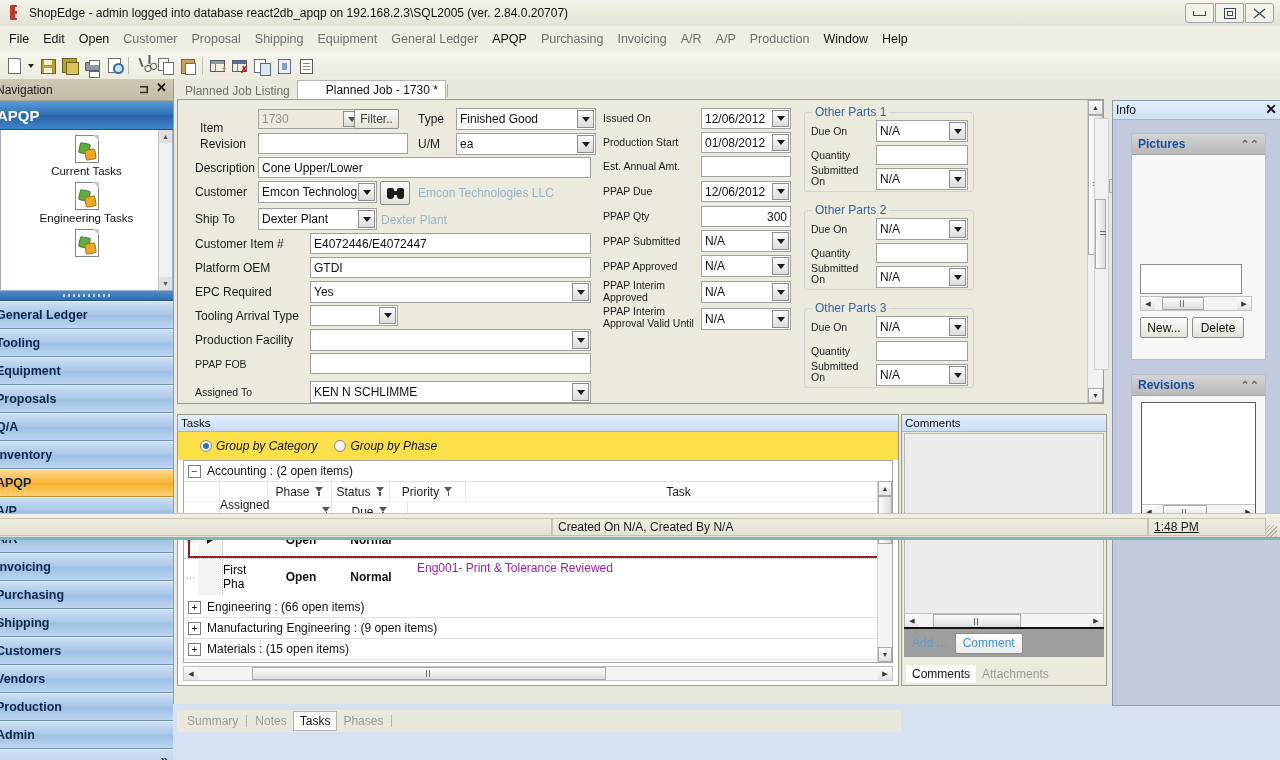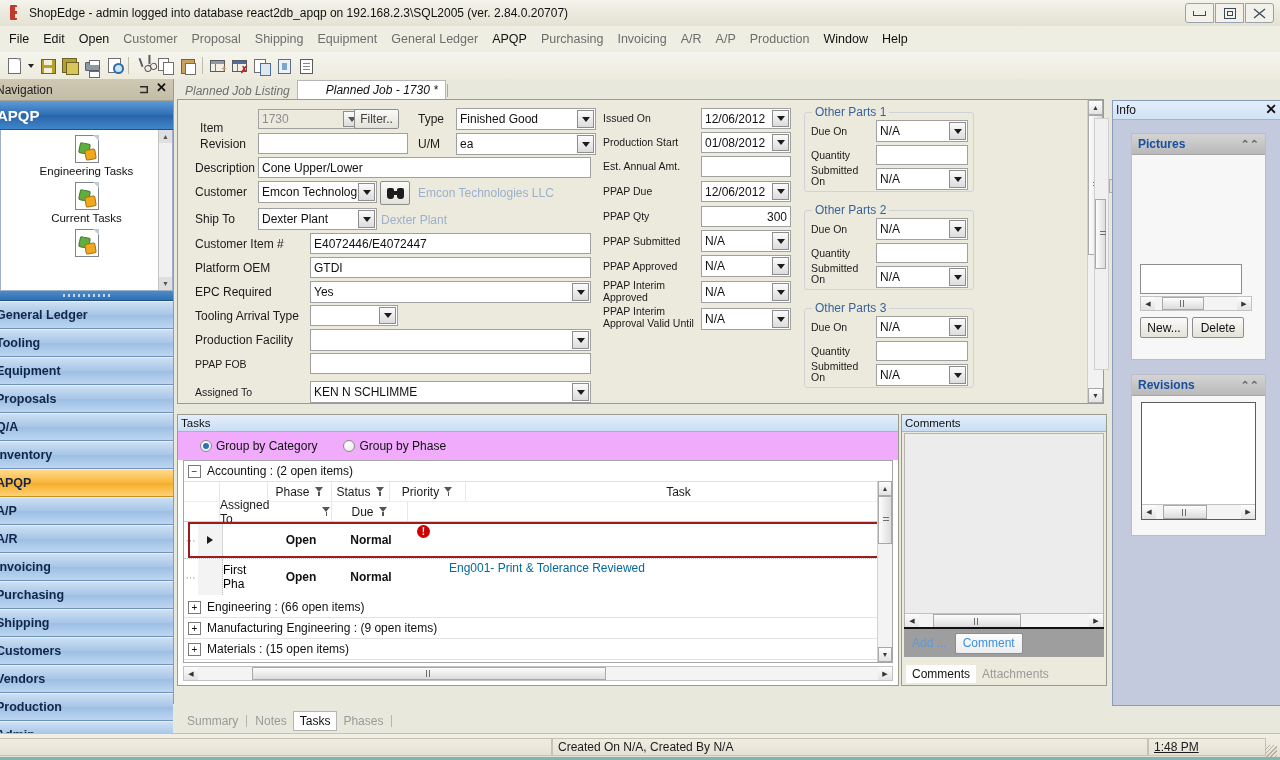--- a/index.html
+++ b/index.html
@@ -3,21 +3,21 @@
 <meta charset="utf-8">
 <style>
   html,body{margin:0;padding:0;}
   body{
     width:1280px;height:760px;overflow:hidden;
     font-family:"Liberation Sans", sans-serif;
     font-size:12px;
     background:#d6e2f0;
     -webkit-font-smoothing:none;
   }
-  #app{position:relative;width:1280px;height:760px;background:#e9e8dc;}
+  #app{position:relative;width:1280px;height:540px;background:#e9e8dc;}
 
   
   .titlebar{
     position:absolute;left:0;top:0;width:1280px;height:26px;
     background:linear-gradient(180deg,#f4f3ec 0%,#eceade 50%,#e4e2d3 100%);
     border-bottom:1px solid #b9b7a5;
     display:flex;align-items:center;
   }
   .title-icon{width:18px;height:18px;margin:0 5px 0 6px;position:relative;flex:none;}
   .title-icon .bk{position:absolute;left:4px;top:1px;width:7px;height:15px;background:#c0392b;border-radius:1px;}
@@ -144,21 +144,21 @@
   }
   .nav-item span{margin-left:-4px;}
   .nav-item.sel{background:linear-gradient(180deg,#ffd98a 0%,#f9b73d 48%,#f6ae2a 52%,#ffd277 100%);border-bottom:1px solid #c8901b;}
   .nav-foot{height:28px;background:linear-gradient(180deg,#cddff3,#b0cbea);position:relative;border-top:1px solid #e6f0fa;}
   .nav-foot .chev{position:absolute;right:5px;top:2px;color:#11264a;font-weight:bold;font-size:13px;}
 
   
   .docarea{position:absolute;left:174px;top:79px;width:1106px;height:625px;background:#e9e8dc;}
   .doctabs{height:20px;display:flex;align-items:flex-end;padding-left:4px;background:#e9e8dc;}
   .doctab{
-    height:17px;padding:0 7px;font-size:12px;color:#6f6f6f;display:flex;align-items:center;font-style:italic;
+    height:17px;padding:0 7px;font-size:12px;color:#6f6f6f;display:flex;align-items:center;
   }
   .doctab.active{background:#fff;color:#111;border:1px solid #b5b5b5;border-bottom:none;height:18px;padding-left:28px;}
   .doctab-sep{width:1px;height:13px;background:#a9a9a9;margin:0 1px 2px 1px;}
 
   .form{
     position:absolute;left:3px;top:20px;width:925px;height:303px;
     background:#eceadd;border:1px solid #9a9a8e;overflow:hidden;
   }
   .formscroll{position:absolute;right:0;top:0;width:15px;height:100%;background:#f0f0f0;border-left:1px solid #cfcfcf;}
   .sb-btn{width:15px;height:15px;background:linear-gradient(180deg,#fdfdfd,#e3e3e3);border:1px solid #a9a9a9;
@@ -199,21 +199,21 @@
   
   .gbox{position:absolute;border:1px solid #cfd3d8;border-radius:3px;box-sizing:border-box;}
   .gbox > .cap{position:absolute;top:-8px;left:7px;background:#eceadd;padding:0 3px;font-size:12px;color:#39639c;}
 
   
   .tasks{position:absolute;left:3px;top:335px;width:720px;height:270px;background:#fff;border:1px solid #9a9a8e;}
   .panelhead{
     height:16px;background:linear-gradient(180deg,#e4eefb,#c9def4);
     border-bottom:1px solid #9fb6d0;font-size:11.5px;color:#111;padding-left:3px;display:flex;align-items:center;
   }
-  .radiorow{height:28px;display:flex;align-items:center;gap:18px;padding-left:22px;background:#f0abfc;}
+  .radiorow{height:28px;display:flex;align-items:center;gap:9px;padding-left:22px;background:#fde047;font-style:italic;}
   .radio{display:flex;align-items:center;gap:4px;font-size:12px;color:#111;}
   .rdot{width:12px;height:12px;border-radius:50%;border:1px solid #8a8a8a;background:radial-gradient(circle at 35% 30%,#fff,#e6e6e6);
         display:flex;align-items:center;justify-content:center;box-sizing:border-box;}
   .rdot.on:after{content:"";width:6px;height:6px;border-radius:50%;background:#2f6fb5;}
 
   .grid{position:absolute;left:5px;top:45px;right:5px;bottom:22px;background:#fff;border:1px solid #a6a6a6;overflow:hidden;}
   .grp{height:20px;display:flex;align-items:center;font-size:12px;color:#111;
        border-bottom:1px solid #e3e3e3;background:#fff;padding-left:4px;}
   .expander{width:11px;height:11px;border:1px solid #7a7a7a;background:#fff;margin-right:6px;
       display:flex;align-items:center;justify-content:center;font-size:10px;line-height:9px;color:#111;flex:none;}
@@ -221,21 +221,21 @@
   .hcell{display:flex;align-items:center;justify-content:center;font-size:12px;color:#1b1b1b;
          border-right:1px solid #e8e8e8;box-sizing:border-box;position:relative;}
   .funnel{width:9px;height:9px;margin-left:5px;position:relative;}
   .funnel:before{content:"";position:absolute;left:0;top:0;width:0;height:0;
      border-left:4.5px solid transparent;border-right:4.5px solid transparent;border-top:5px solid #555;}
   .funnel:after{content:"";position:absolute;left:3.5px;top:5px;width:1.5px;height:4px;background:#555;}
   .datarow{display:flex;height:35px;position:relative;background:#fff;}
   .drow-sel{position:absolute;left:4px;right:4px;border:2px solid #9e1b1b;box-sizing:border-box;}
   .cell{display:flex;align-items:center;box-sizing:border-box;font-size:12px;}
   .cell.bold{font-weight:bold;color:#111;}
-  .cell.link{color:#0369a1;margin-left:32px;}
+  .cell.link{color:#a21caf;}
   .rowmark{width:22px;display:flex;align-items:center;justify-content:center;background:#f3f3f3;border-right:1px solid #d4d4d4;}
   .rowmark .tri{border-left:6px solid #1b1b1b;border-top:4px solid transparent;border-bottom:4px solid transparent;}
   .dots{font-size:10px;color:#9a9a9a;letter-spacing:1px;}
   .errico{width:13px;height:13px;border-radius:50%;background:#cc0000;color:#fff;font-weight:bold;
       font-size:10px;display:flex;align-items:center;justify-content:center;}
 
   
   .comments{position:absolute;left:727px;top:335px;width:204px;height:270px;background:#eceadd;border:1px solid #9a9a8e;}
   .cmt-body{position:absolute;left:2px;top:18px;right:2px;bottom:56px;background:#ececec;border:1px solid #b4b4b4;}
   .cmt-bar{position:absolute;left:2px;right:2px;bottom:28px;height:28px;background:#9e9e9e;border-top:2px solid #111;
@@ -437,28 +437,28 @@
     </div>
     <div class="nav-title">
       <span>APQP</span>
     </div>
     <div class="nav-icons">
       <div class="navicon">
         <div class="glyph">
             <div class="g1"></div>
             <div class="g2"></div>
           </div>
-        <div class="cap">Engineering Tasks</div>
+        <div class="cap">Current Tasks</div>
       </div>
       <div class="navicon">
         <div class="glyph">
             <div class="g1"></div>
             <div class="g2"></div>
           </div>
-        <div class="cap">Current Tasks</div>
+        <div class="cap">Engineering Tasks</div>
       </div>
       <div class="navicon">
         <div class="glyph">
             <div class="g1"></div>
             <div class="g2"></div>
           </div>
         <div class="cap"></div>
       </div>
       <div class="nav-sb">
         <div class="up">▲</div>

